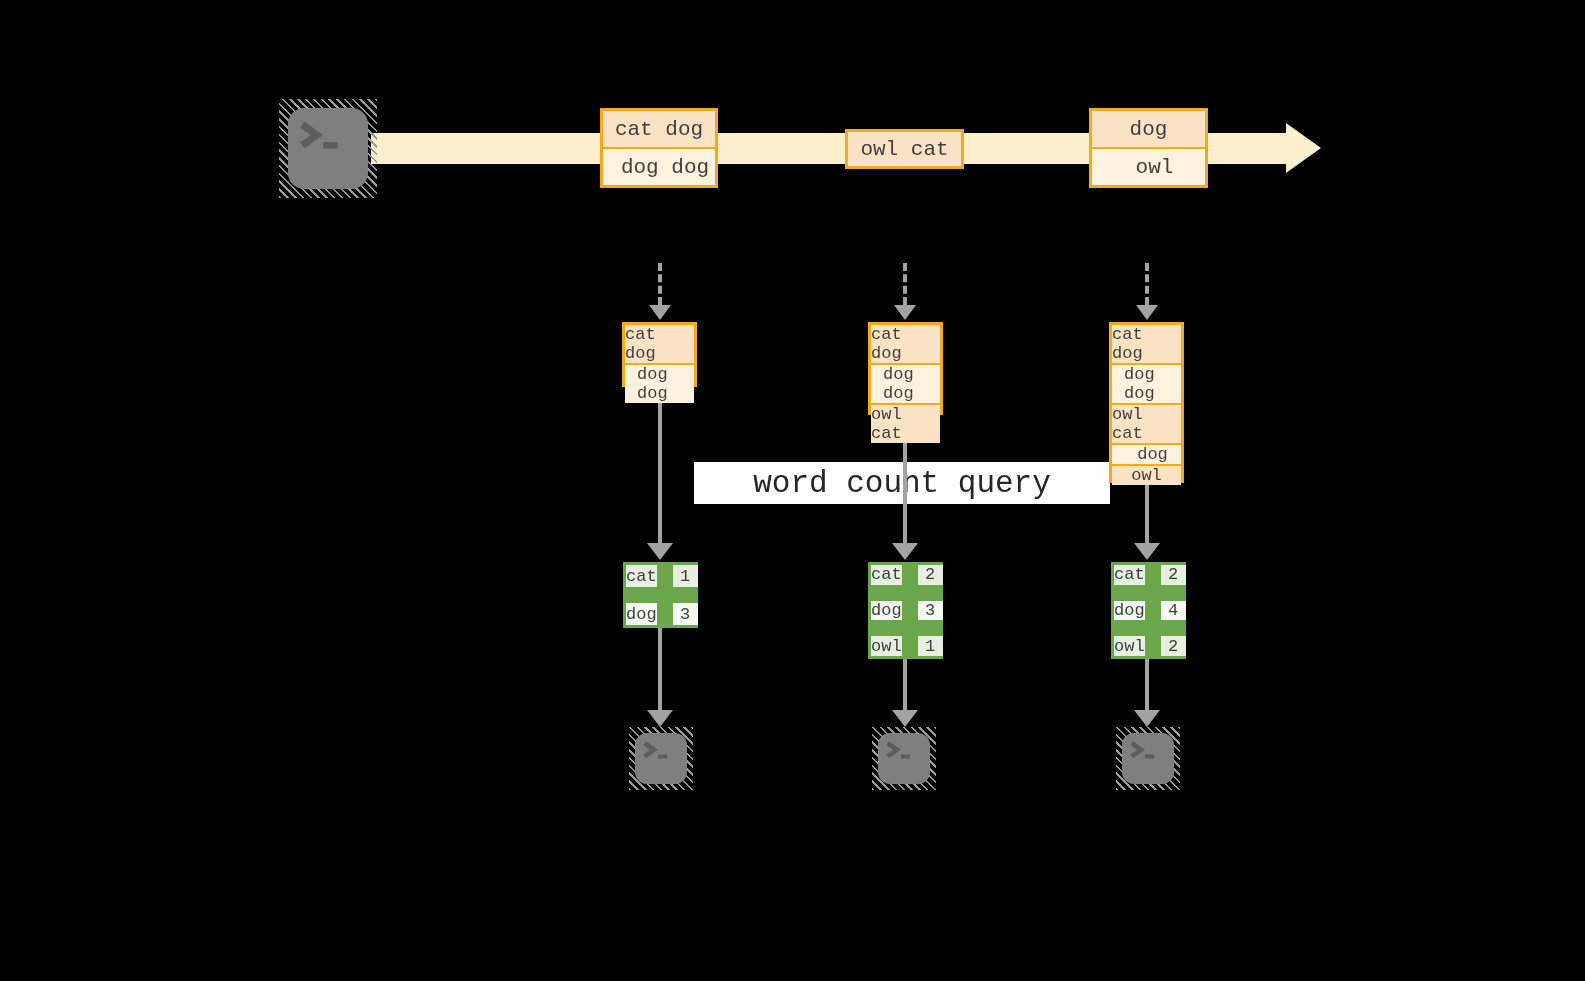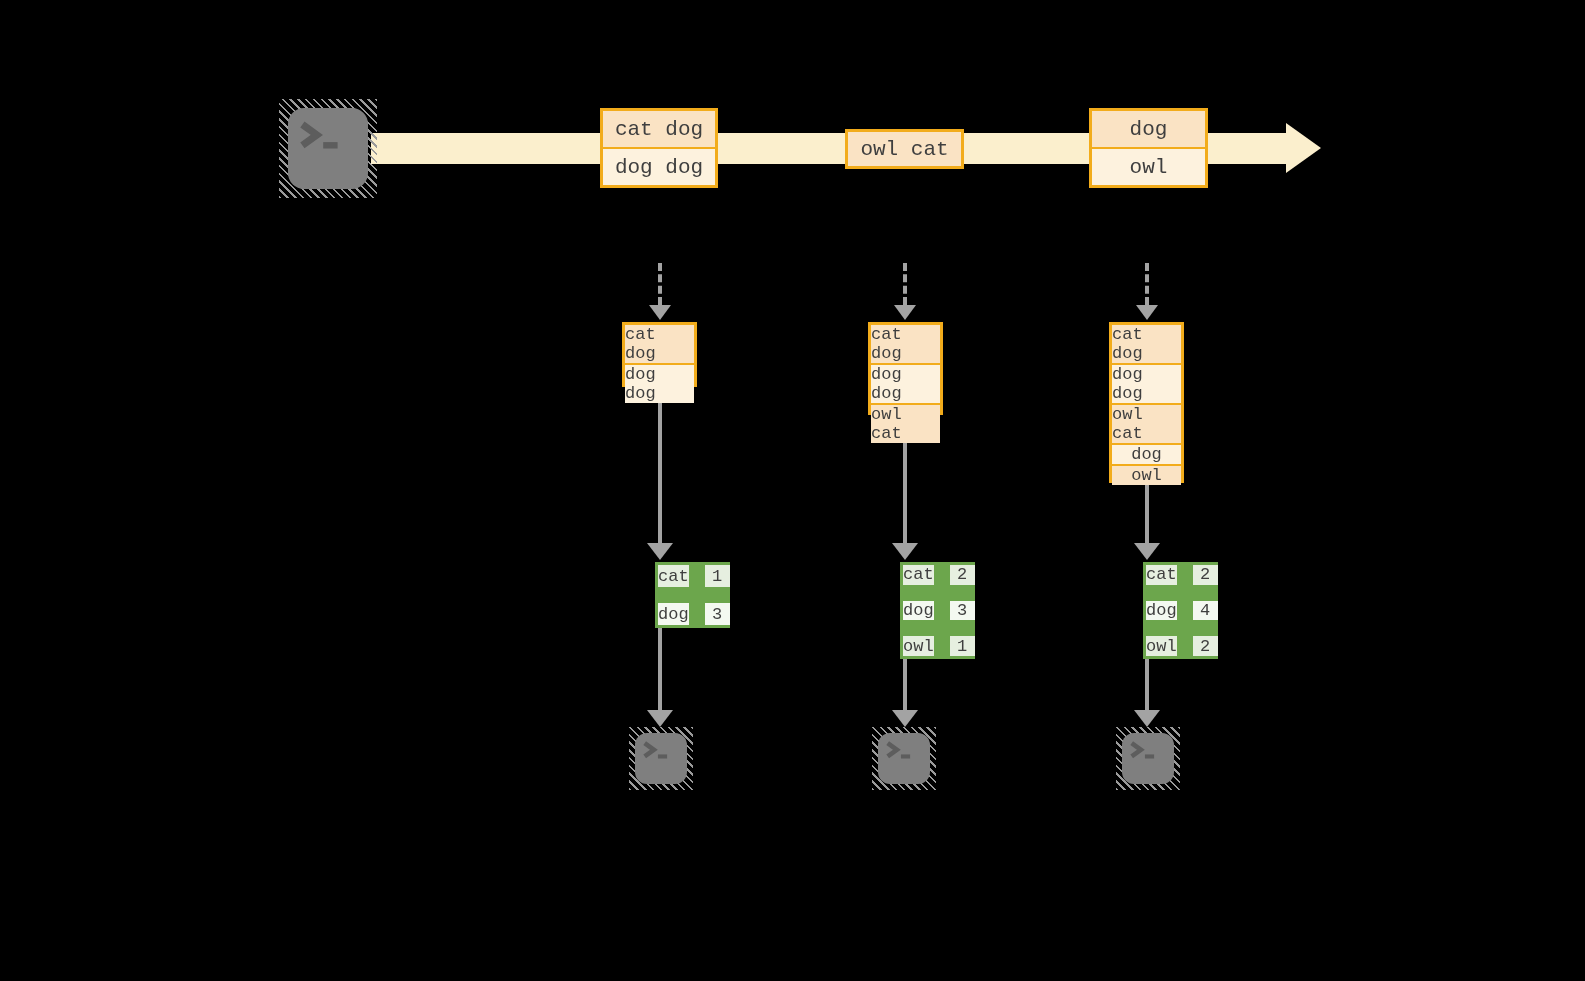--- a/index.html
+++ b/index.html
@@ -25,26 +25,26 @@
   }
   
   .stream-band{position:absolute;left:371px;top:133px;width:916px;height:31px;background:var(--stream);z-index:0;}
   .stream-head{position:absolute;left:1286px;top:123px;width:0;height:0;z-index:0;
     border-top:25px solid transparent;border-bottom:25px solid transparent;border-left:35px solid var(--stream);}
   
   .obox{position:absolute;box-sizing:border-box;border:3px solid var(--box-border);
     background:var(--box-border);display:flex;flex-direction:column;gap:2px;z-index:4;}
   .obox .cell{flex:1;display:flex;align-items:center;justify-content:center;color:var(--text);}
   .fa{background:var(--cell-fill-a);}
-  .fb{background:var(--cell-fill-b);}
+  .fb{background:var(--cell-fill-b);padding-left:12px;}
   .big{font-size:21px;}
   .small{font-size:17px;}
   
   .count-table{position:absolute;box-sizing:border-box;width:75px;border:3px solid var(--green-border);
-    background:var(--green-border);display:grid;grid-template-columns:1fr 25px;gap:16px;z-index:4;margin-left:32px;}
+    background:var(--green-border);display:grid;grid-template-columns:1fr 25px;gap:16px;z-index:4;}
   .count-table .cell{display:flex;align-items:center;justify-content:center;font-size:17px;color:var(--text);}
   .ra{background:var(--green-fill-a);}
   .rb{background:var(--green-fill-b);}
   
   .banner{position:absolute;left:694px;top:462px;width:416px;height:42px;background:var(--banner-bg);
     display:flex;align-items:center;justify-content:center;font-size:31px;color:var(--banner-text);z-index:2;}
   
   .varrow{position:absolute;display:flex;flex-direction:column;align-items:center;z-index:3;}
   .varrow .shaft{flex:1;width:4px;background:var(--arrow-gray);}
   .varrow .head{width:0;height:0;border-left:13px solid transparent;border-right:13px solid transparent;
@@ -110,20 +110,23 @@
     <div class="cell fa">owl cat</div>
   </div>
   <div class="obox small" style="left:1109px;top:322px;width:75px;height:161px">
     <div class="cell fa">cat dog</div>
     <div class="cell fb">dog dog</div>
     <div class="cell fa">owl cat</div>
     <div class="cell fb">dog</div>
     <div class="cell fa">owl</div>
   </div>
 
+  <div class="banner">
+    <span>word count query</span>
+  </div>
 
   <div class="varrow" style="left:647px;top:387px;height:173px">
     <div class="shaft"></div>
     <div class="head"></div>
   </div>
   <div class="varrow" style="left:892px;top:415px;height:145px">
     <div class="shaft"></div>
     <div class="head"></div>
   </div>
   <div class="varrow" style="left:1134px;top:483px;height:77px">

